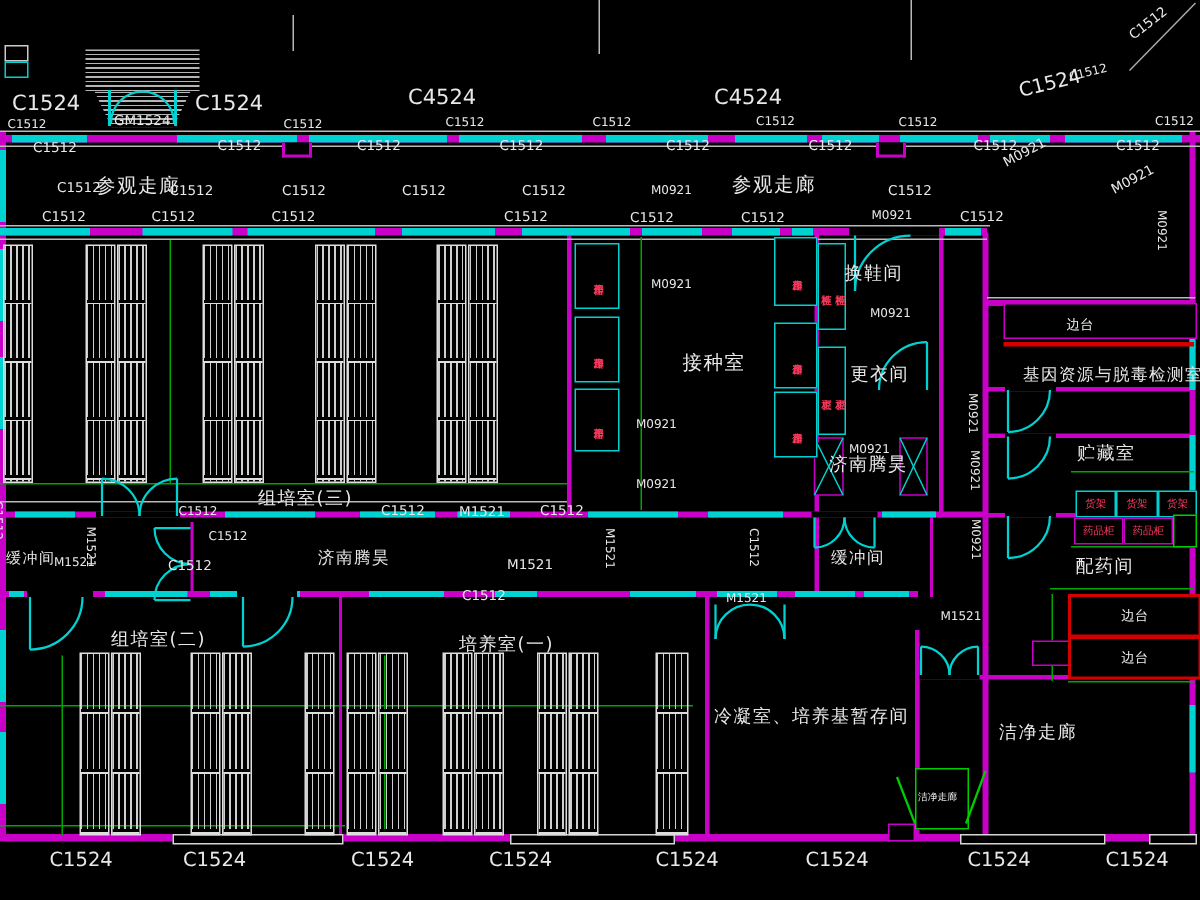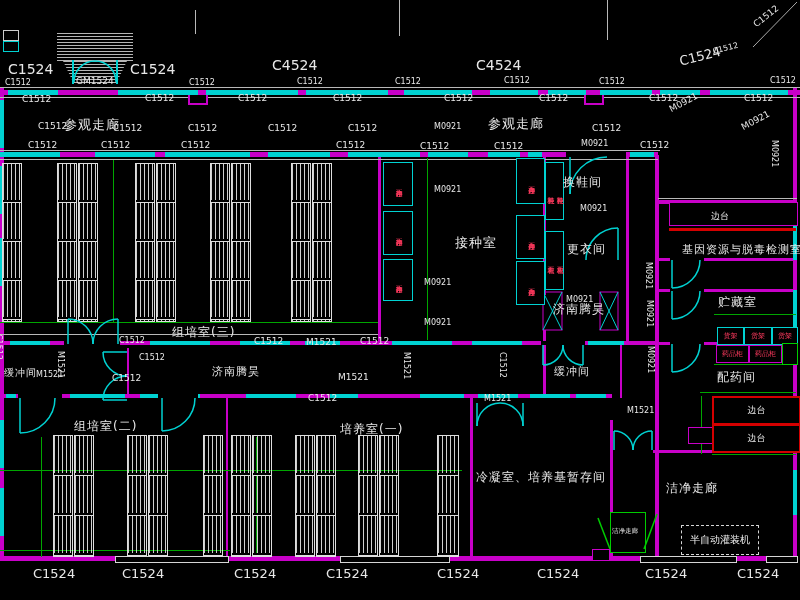--- a/index.html
+++ b/index.html
@@ -259,23 +259,20 @@
     </div>
     <div class="blk" style="left: 669px; top: 202px; width: 127px; height: 22px; border: 1px solid rgb(200, 0, 200);">
       <span style="position: absolute; left: 41px; top: 7px; color: rgb(238, 238, 238); font-size: 9px;">边台</span>
     </div>
     <div class="wline" style="left: 669px; top: 228px; width: 127px; height: 3px; background: rgb(212, 0, 0);"></div>
     <div class="blk" style="left: 785px; top: 397px; width: 13px; height: 21px; border: 2px solid rgb(255, 212, 0); border-radius: 2px;"></div>
     <div class="blk" style="left: 610px; top: 512px; width: 34px; height: 39px; border: 1.5px solid rgb(0, 204, 0);">
       <span style="position: absolute; left: 1px; top: 14px; color: rgb(238, 238, 238); font-size: 6.5px; white-space: nowrap;">洁净走廊</span>
     </div>
     <div class="blk" style="left: 592px; top: 549px; width: 16px; height: 10px; border: 1px solid rgb(200, 0, 200);"></div>
-    <div class="blk" style="left: 681px; top: 525px; width: 76px; height: 28px; border: 1.5px dashed rgb(213, 213, 213); display: flex; align-items: center; justify-content: center;">
-      <span style="color: rgb(238, 238, 238); font-size: 10px;">半自动灌装机</span>
-    </div>
     <div class="blk" style="left: 688px; top: 427px; width: 24px; height: 15px; border: 1px solid rgb(200, 0, 200);"></div>
     <div class="lbl" style="left: 8px; top: 62px; font-size: 14px;">C1524</div>
     <div class="lbl" style="left: 130px; top: 62px; font-size: 14px;">C1524</div>
     <div class="lbl" style="left: 272px; top: 58px; font-size: 14px;">C4524</div>
     <div class="lbl" style="left: 476px; top: 58px; font-size: 14px;">C4524</div>
     <div class="lbl" style="left: 678px; top: 55px; font-size: 13px; transform: rotate(-14deg);">C1524</div>
     <div class="lbl" style="left: 712px; top: 48px; font-size: 8px; transform: rotate(-14deg);">C1512</div>
     <div class="lbl" style="left: 752px; top: 22px; font-size: 9px; transform: rotate(-38deg);">C1512</div>
     <div class="lbl" style="left: 5px; top: 79px; font-size: 8px;">C1512</div>
     <div class="lbl" style="left: 76px; top: 77px; font-size: 9px;">GM1524</div>
@@ -341,21 +338,21 @@
     <div class="lbl" style="left: 437px; top: 567px; font-size: 13px;">C1524</div>
     <div class="lbl" style="left: 537px; top: 567px; font-size: 13px;">C1524</div>
     <div class="lbl" style="left: 645px; top: 567px; font-size: 13px;">C1524</div>
     <div class="lbl" style="left: 737px; top: 567px; font-size: 13px;">C1524</div>
     <div class="lbl" style="left: 64px; top: 118px; font-size: 13px; letter-spacing: 1px;">参观走廊</div>
     <div class="lbl" style="left: 488px; top: 117px; font-size: 13px; letter-spacing: 1px;">参观走廊</div>
     <div class="lbl" style="left: 172px; top: 326px; font-size: 12px; letter-spacing: 1px;">组培室(三)</div>
     <div class="lbl" style="left: 4px; top: 368px; font-size: 10px; letter-spacing: 1px;">缓冲间</div>
     <div class="lbl" style="left: 212px; top: 366px; font-size: 11px; letter-spacing: 1px;">济南腾昊</div>
     <div class="lbl" style="left: 74px; top: 420px; font-size: 12px; letter-spacing: 1px;">组培室(二)</div>
-    <div class="lbl" style="left: 306px; top: 423px; font-size: 12px; letter-spacing: 1px; margin-left: 34px;">培养室(一)</div>
+    <div class="lbl" style="left: 306px; top: 423px; font-size: 12px; letter-spacing: 1px;">培养室(一)</div>
     <div class="lbl" style="left: 455px; top: 236px; font-size: 13px; letter-spacing: 1px;">接种室</div>
     <div class="lbl" style="left: 563px; top: 176px; font-size: 12px; letter-spacing: 1px;">换鞋间</div>
     <div class="lbl" style="left: 567px; top: 243px; font-size: 12px; letter-spacing: 1px;">更衣间</div>
     <div class="lbl" style="left: 553px; top: 303px; font-size: 12px; letter-spacing: 1px;">济南腾昊</div>
     <div class="lbl" style="left: 554px; top: 366px; font-size: 11px; letter-spacing: 1px;">缓冲间</div>
     <div class="lbl" style="left: 682px; top: 244px; font-size: 11px; letter-spacing: 1px;">基因资源与脱毒检测室</div>
     <div class="lbl" style="left: 718px; top: 296px; font-size: 12px; letter-spacing: 1px;">贮藏室</div>
     <div class="lbl" style="left: 717px; top: 371px; font-size: 12px; letter-spacing: 1px;">配药间</div>
     <div class="lbl" style="left: 666px; top: 482px; font-size: 12px; letter-spacing: 1px;">洁净走廊</div>
     <div class="lbl" style="left: 476px; top: 471px; font-size: 12px; letter-spacing: 1px;">冷凝室、培养基暂存间</div>

